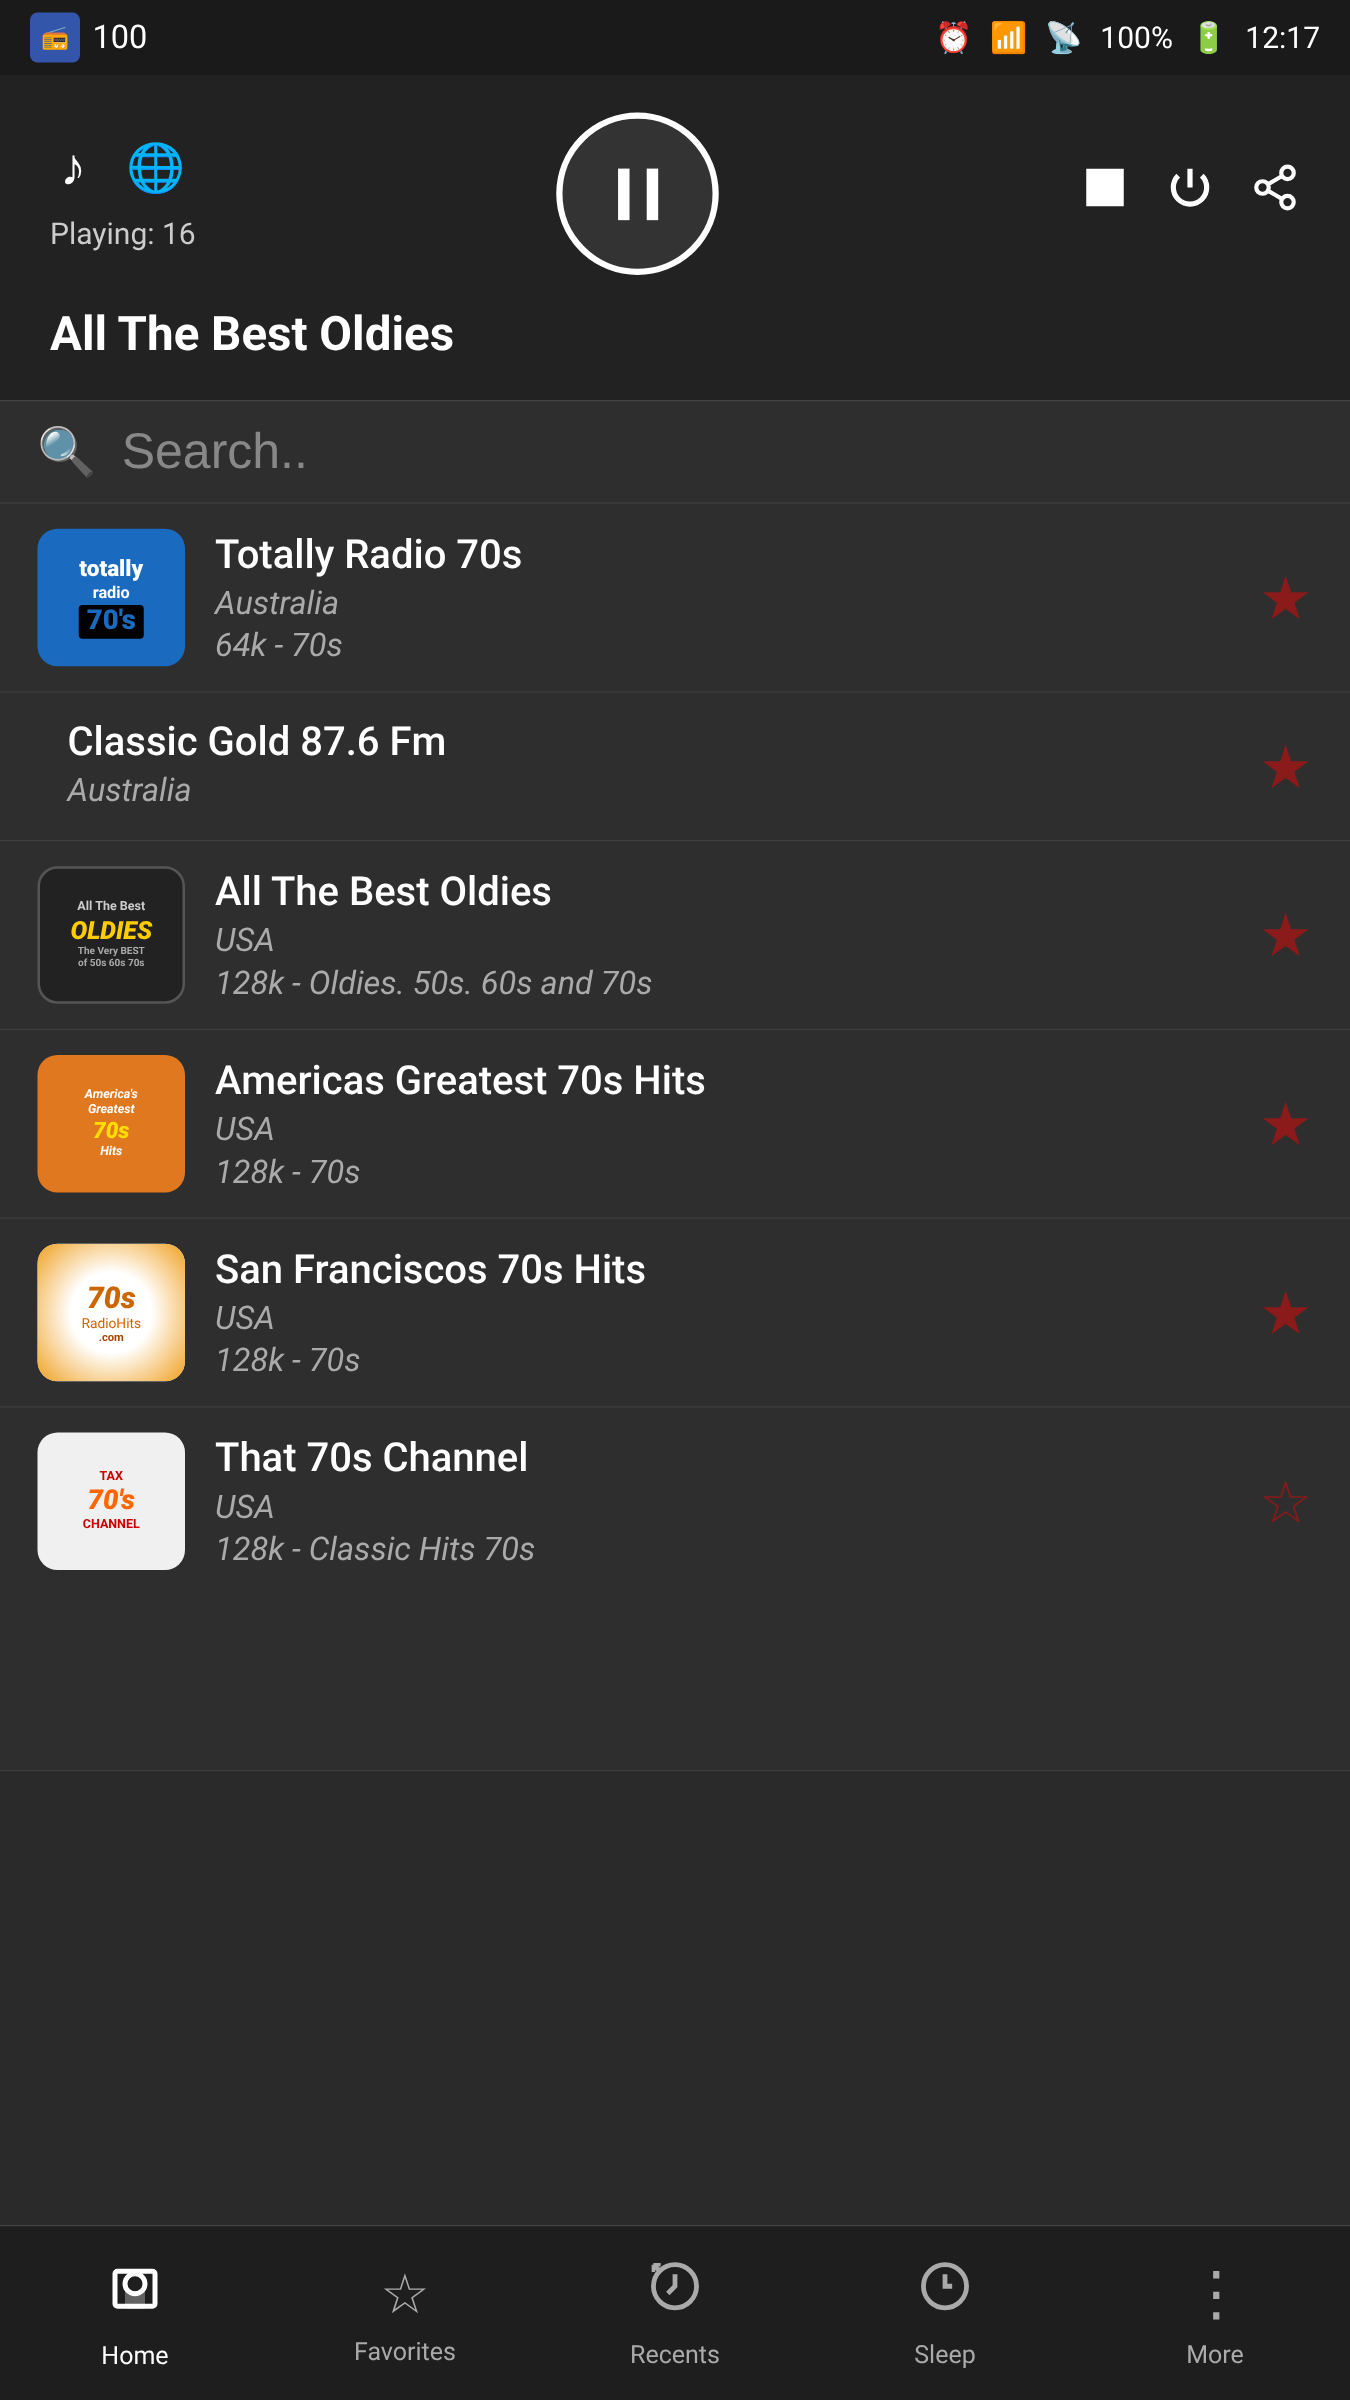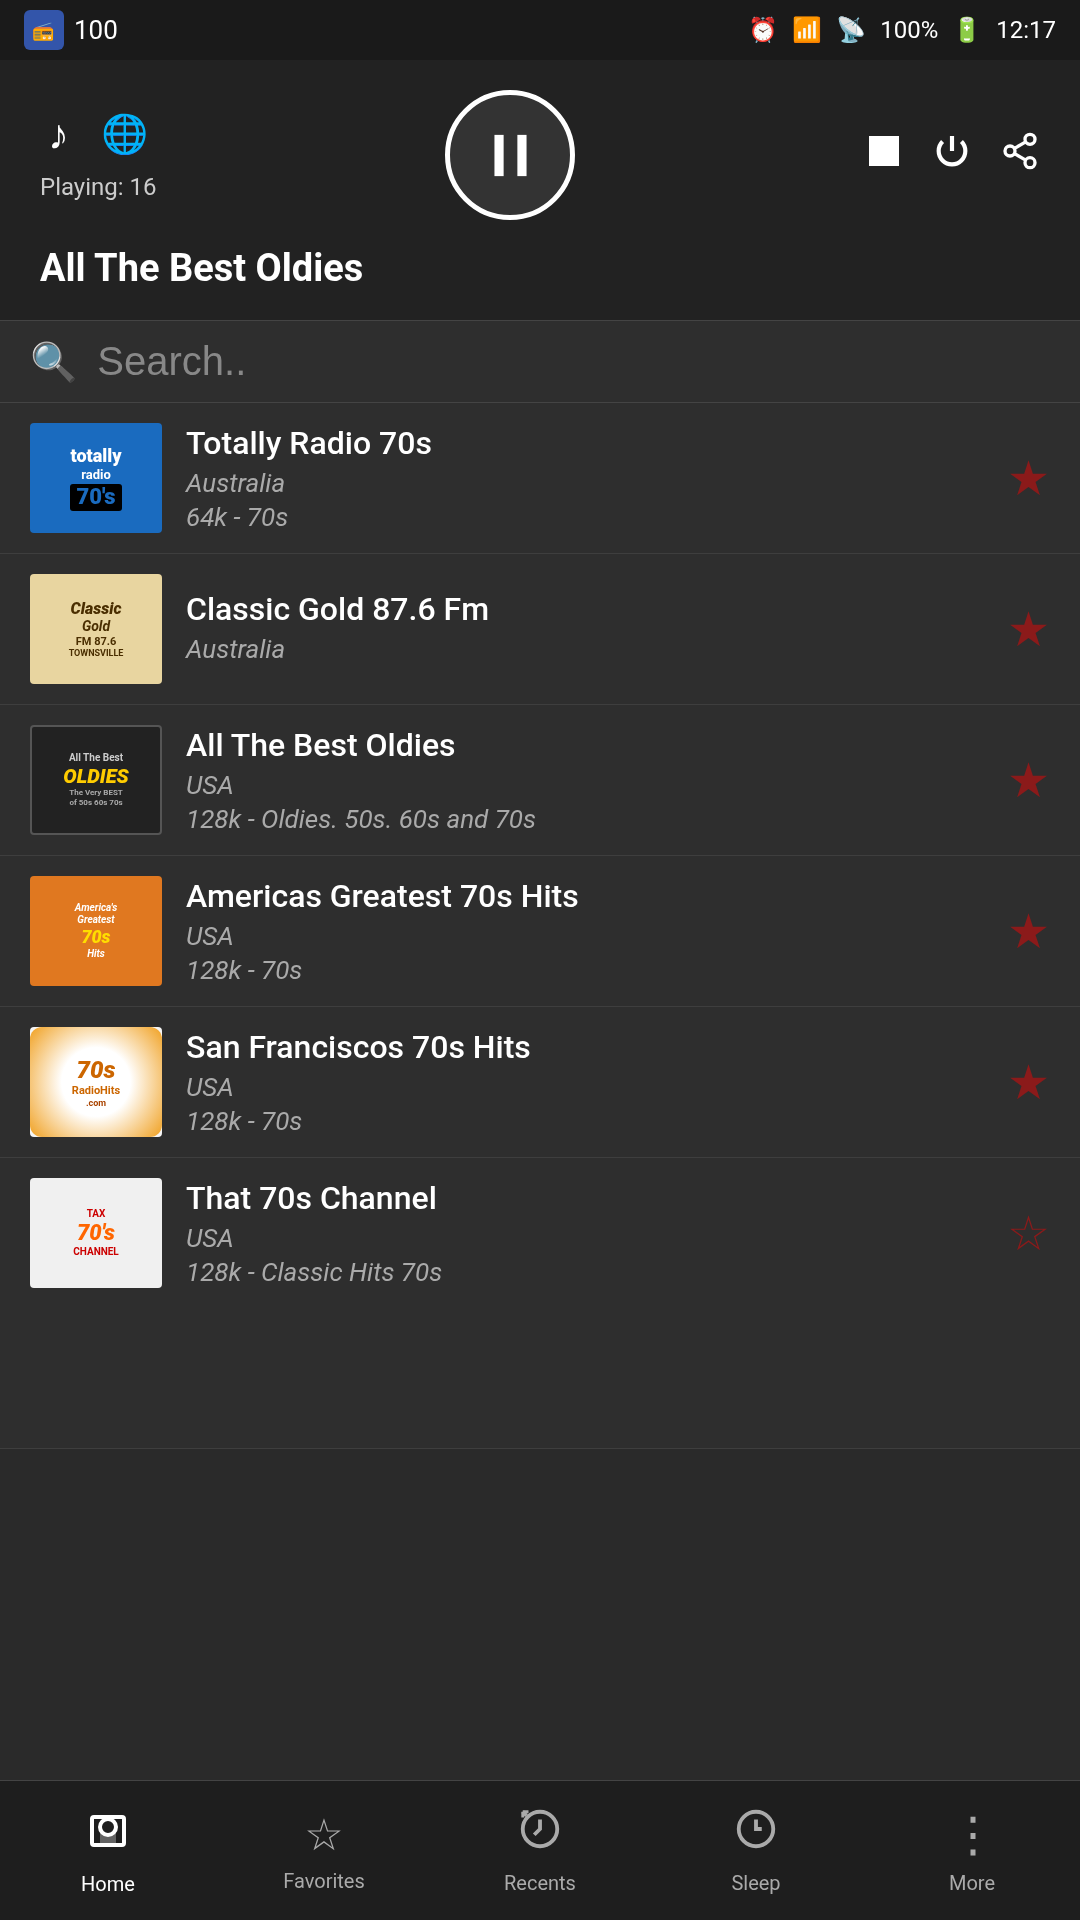--- a/index.html
+++ b/index.html
@@ -143,23 +143,23 @@
       background: #2e2e2e;
     }
     .station-item {
       display: flex;
       align-items: center;
       padding: 20px 30px;
       border-bottom: 1px solid #3e3e3e;
       cursor: pointer;
     }
     .station-logo {
-      width: 132px;
+      width: 118px;
       height: 110px;
-      border-radius: 4px;
+      border-radius: 16px;
       flex-shrink: 0;
       overflow: hidden;
       display: flex;
       align-items: center;
       justify-content: center;
       font-size: 11px;
       font-weight: bold;
       color: #fff;
     }
     .station-info {
@@ -337,28 +337,20 @@
     </div>
     <div class="station-info">
       <div class="station-name">Totally Radio 70s</div>
       <div class="station-country">Australia</div>
       <div class="station-meta">64k - 70s</div>
     </div>
     <span class="star-icon">★</span>
   </div>
 
   <div class="station-item">
-    <div class="station-logo logo-classic">
-      <div class="logo-text-wrapper" style="color:#4a2e00; font-size:12px; padding:4px;">
-        <span style="font-size:16px; font-weight:900; font-style:italic;">Classic</span>
-        <span style="font-size:14px; font-weight:bold; font-style:italic;">Gold</span>
-        <span style="font-size:11px; font-weight:bold;">FM 87.6</span>
-        <span style="font-size:9px;">TOWNSVILLE</span>
-      </div>
-    </div>
     <div class="station-info">
       <div class="station-name">Classic Gold 87.6 Fm</div>
       <div class="station-country">Australia</div>
     </div>
     <span class="star-icon">★</span>
   </div>
 
   <div class="station-item">
     <div class="station-logo logo-oldies">
       <div class="logo-text-wrapper" style="font-size:10px; padding:20px;">
@@ -390,21 +382,21 @@
       <div class="station-country">USA</div>
       <div class="station-meta">128k - 70s</div>
     </div>
     <span class="star-icon">★</span>
   </div>
 
   <div class="station-item">
     <div class="station-logo logo-sf">
       <div class="logo-text-wrapper" style="background: radial-gradient(circle, #fff 40%, #f0a020 100%); width:100%; height:100%; border-radius:12px;">
         <span style="font-size:24px; font-weight:900; color:#cc6600; font-style:italic;">70s</span>
-        <span style="font-size:11px; font-weight:bold; color:#cc6600;">RadioHits</span>
+        <span style="font-size:11px; font-weight:normal; color:#cc6600;">RadioHits</span>
         <span style="font-size:9px; color:#aa4400;">.com</span>
       </div>
     </div>
     <div class="station-info">
       <div class="station-name">San Franciscos 70s Hits</div>
       <div class="station-country">USA</div>
       <div class="station-meta">128k - 70s</div>
     </div>
     <span class="star-icon">★</span>
   </div>

